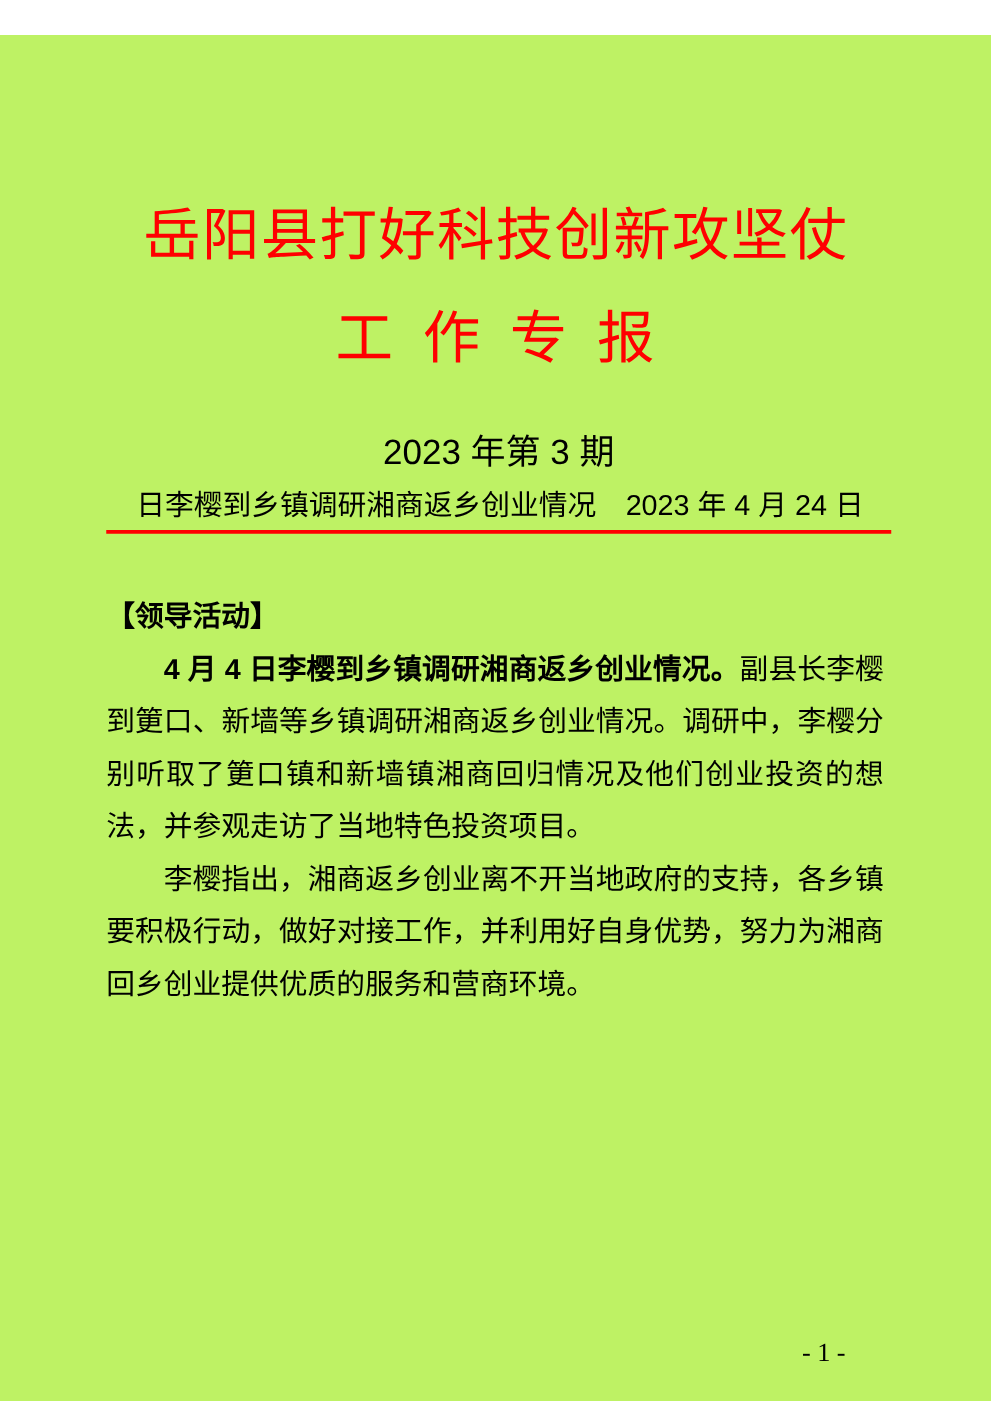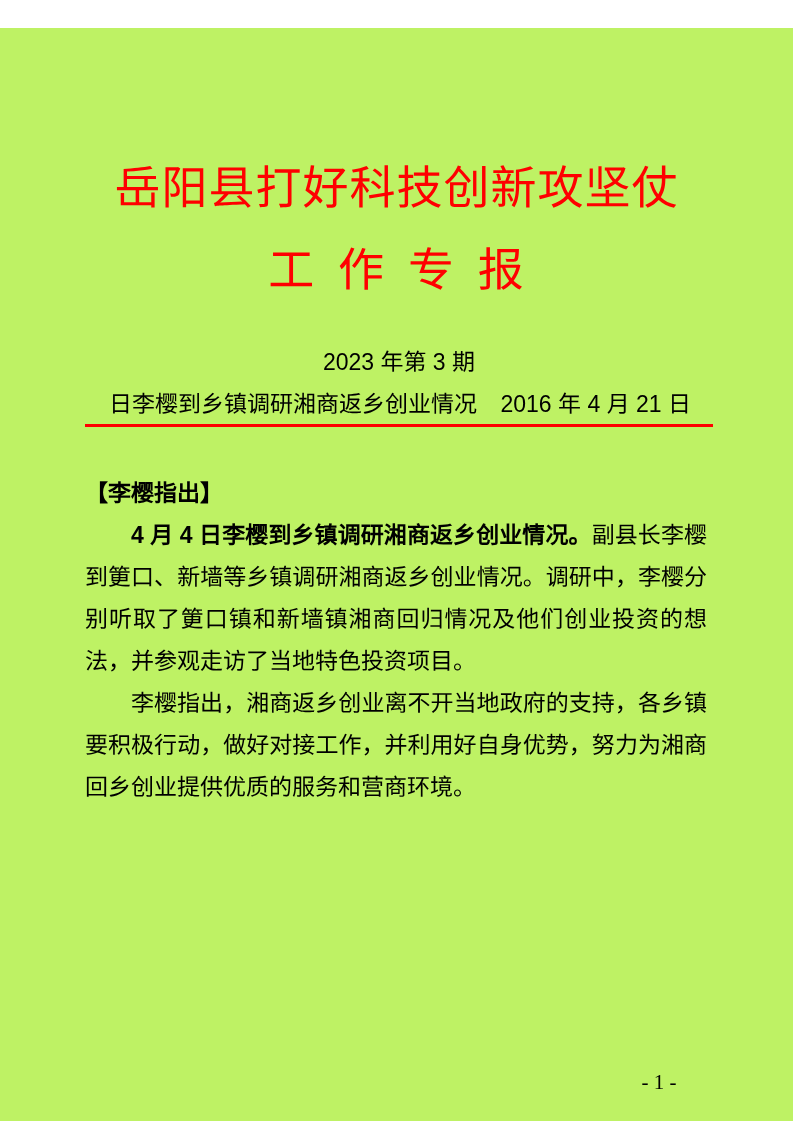--- a/index.html
+++ b/index.html
@@ -43,21 +43,21 @@
     word-spacing: 9px;
     letter-spacing: 1px;
     margin: 0;
   }
   .issue-line {
     position: absolute;
     top: 321px;
     left: 85px;
     width: 628px;
     text-align: center;
-    font-size: 23px;
+    font-size: 28px;
     line-height: 26px;
     color: #000000;
   }
   .masthead-row {
     position: absolute;
     top: 363px;
     left: 85px;
     width: 628px;
     display: flex;
     justify-content: space-between;
@@ -113,28 +113,28 @@
 <div class="page">
 
   <h1 class="title-line1">岳阳县打好科技创新攻坚仗</h1>
 
   <h1 class="title-line2">工 作 专 报</h1>
 
   <div class="issue-line">2023 年第 3 期</div>
 
   <div class="masthead-row">
     <span class="org-name">日李樱到乡镇调研湘商返乡创业情况</span>
-    <span class="issue-date">2016 年 4 月 21 日</span>
+    <span class="issue-date">2023 年 4 月 24 日</span>
   </div>
 
   <div class="red-rule"></div>
 
   <div class="doc-body">
 
-    <p class="section-header">【李樱指出】</p>
+    <p class="section-header">【领导活动】</p>
 
     <p class="para"><b>4 月 4 日李樱到乡镇调研湘商返乡创业情况。</b><span>副县长李樱到筻口、新墙等乡镇调研湘商返乡创业情况。调研中，李樱分别听取了筻口镇和新墙镇湘商回归情况及他们创业投资的想法，并参观走访了当地特色投资项目。</span></p>
 
     <p class="para"><b></b><span>李樱指出，湘商返乡创业离不开当地政府的支持，各乡镇要积极行动，做好对接工作，并利用好自身优势，努力为湘商回乡创业提供优质的服务和营商环境。</span></p>
 
 
   </div>
 
   <div class="page-number">- 1 -</div>
 

